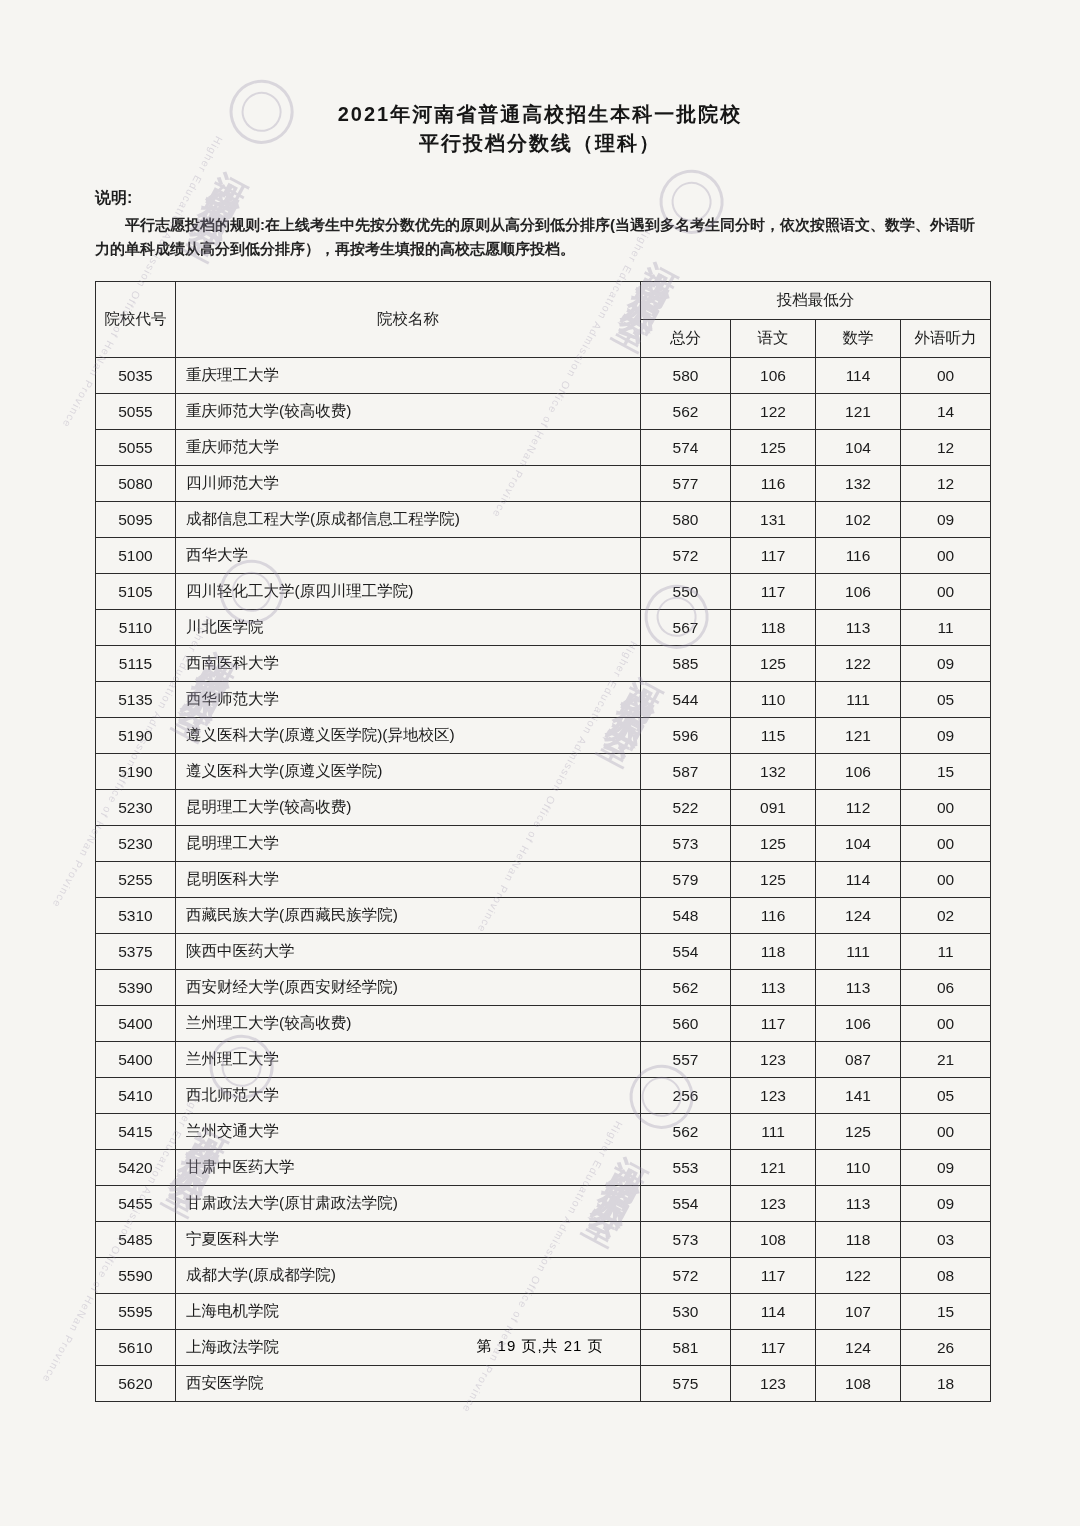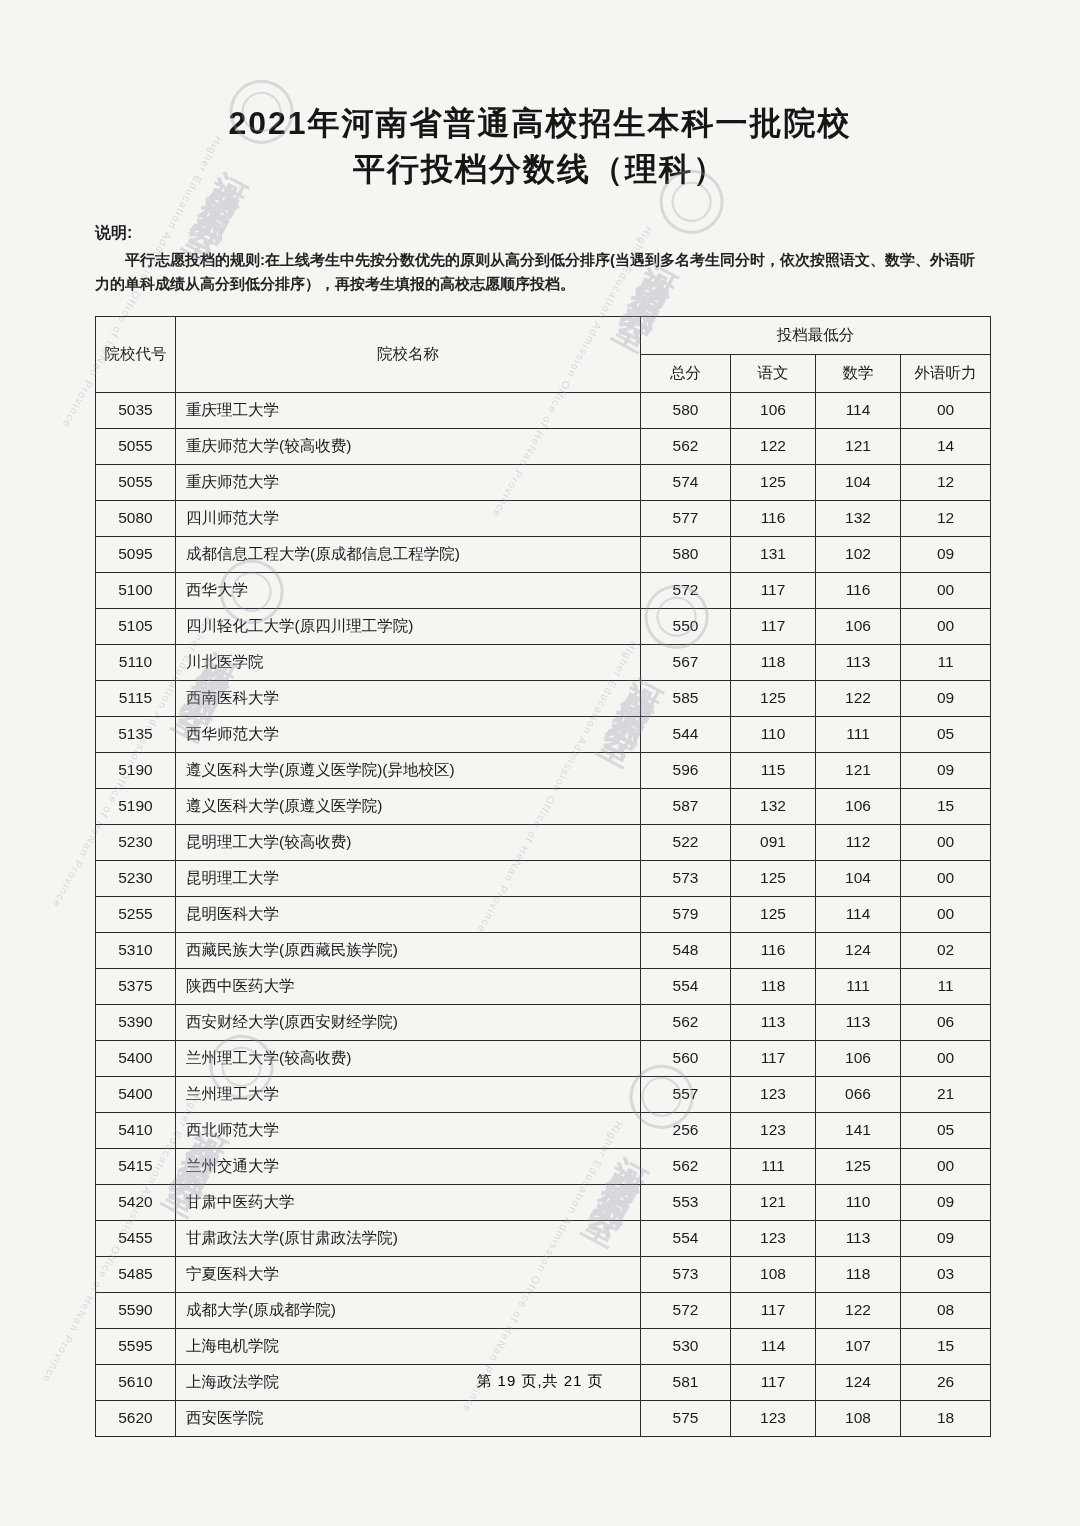--- a/index.html
+++ b/index.html
@@ -14,21 +14,21 @@
     margin:0 auto;
     background:#f6f5f2;
     overflow:hidden;
     color:#1c1c1c;
   }
   
   .title-block{
     padding-top:100px;
     text-align:center;
     font-weight:700;
-    font-size:32px;
+    font-size:20px;
     line-height:1.45;
     letter-spacing:2px;
     color:#161616;
   }
   
   .note-label{
     margin:30px 13px 4px 95px;
     font-size:16px;
     font-weight:700;
   }
@@ -351,21 +351,21 @@
     <td class="cell-total">560</td>
     <td class="cell-chinese">117</td>
     <td class="cell-math">106</td>
     <td class="cell-listening">00</td>
   </tr>
           <tr>
     <td class="cell-code">5400</td>
     <td class="cell-name">兰州理工大学</td>
     <td class="cell-total">557</td>
     <td class="cell-chinese">123</td>
-    <td class="cell-math">066</td>
+    <td class="cell-math">087</td>
     <td class="cell-listening">21</td>
   </tr>
           <tr>
     <td class="cell-code">5410</td>
     <td class="cell-name">西北师范大学</td>
     <td class="cell-total">256</td>
     <td class="cell-chinese">123</td>
     <td class="cell-math">141</td>
     <td class="cell-listening">05</td>
   </tr>

